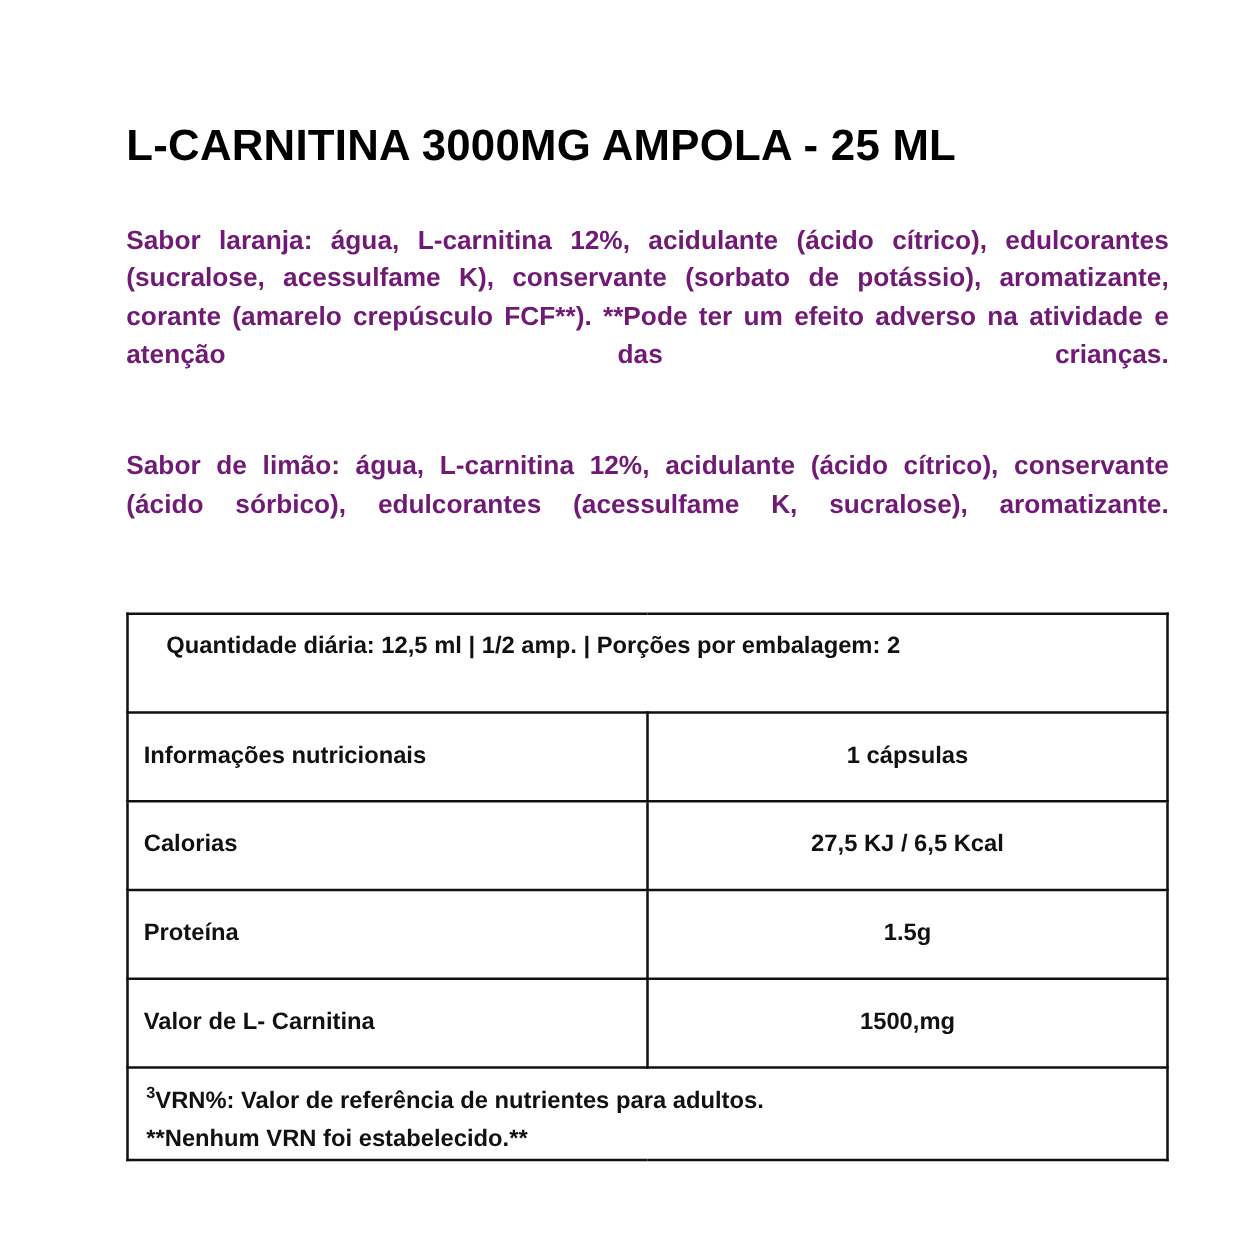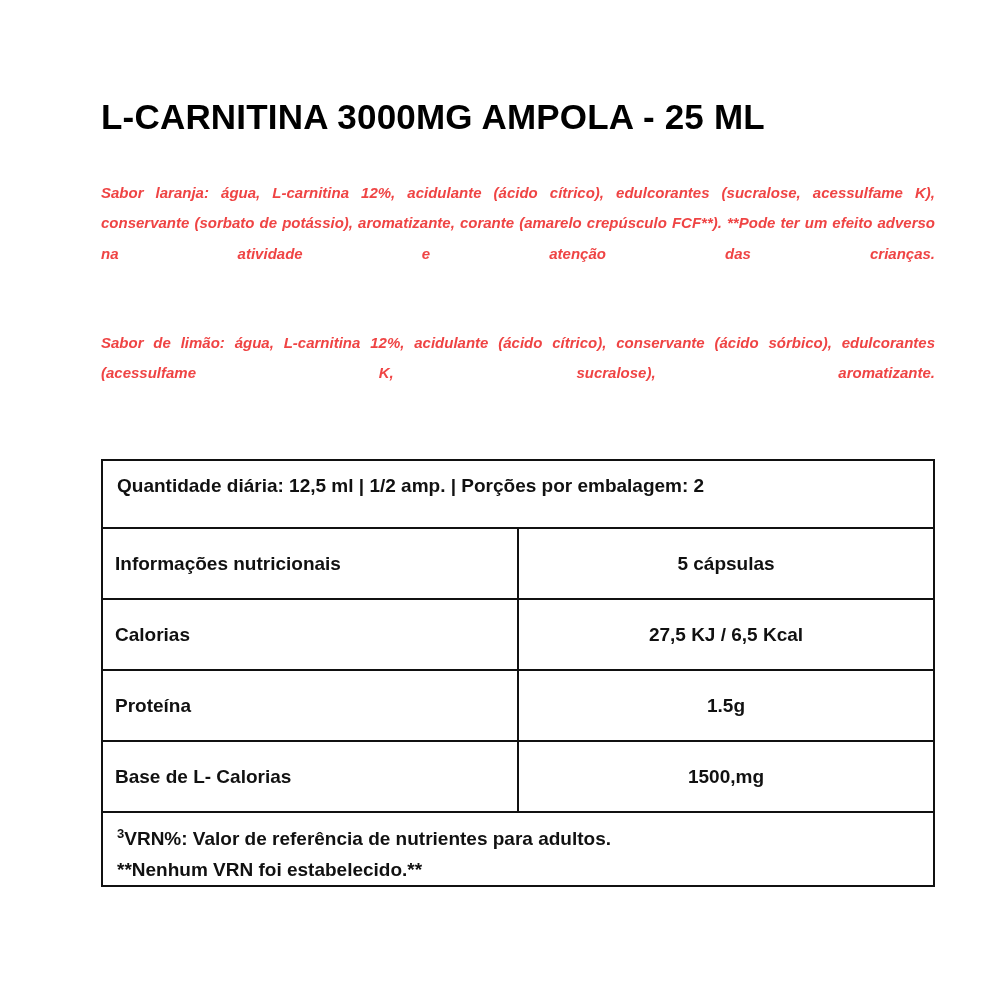--- a/index.html
+++ b/index.html
@@ -37,27 +37,26 @@
     font-weight: 700;
     letter-spacing: 0.2px;
     line-height: 1.1;
     color: #000000;
     white-space: nowrap;
   }
 
   
   .para {
     margin: 0;
-    font-size: 15px;
+    font-size: 21px;
     font-weight: 700;
     line-height: 30.5px;
     text-align: justify;
     text-justify: inter-word;
-    color: #ef4444;
-    font-style: italic;
+    color: #701a75;
   }
   .para-1 { margin-top: 41px; }
   .para-2 { margin-top: 28px; }
   .para::after {
     content: "";
     display: inline-block;
     width: 100%;
   }
 
   
@@ -69,22 +68,22 @@
   }
   .nutrition-table td {
     border: 2px solid #111111;
     padding: 0 12px;
     vertical-align: middle;
     font-size: 19px;
     font-weight: 600;
     color: #111111;
   }
   .row-header td {
-    height: 68px;
-    padding-left: 14px;
+    height: 79px;
+    padding-left: 30px;
     padding-top: 14px;
     vertical-align: top;
   }
   .row-body td {
     height: 71px;
   }
   .col-label {
     width: 417px;
     text-align: left;
     padding-left: 14px;
@@ -126,35 +125,35 @@
     <p class="para para-2">Sabor de limão: água, L-carnitina 12%, acidulante (ácido cítrico), conservante (ácido sórbico), edulcorantes (acessulfame K, sucralose), aromatizante.</p>
 
     <table class="nutrition-table">
       <tbody>
         <tr class="row-header">
           <td colspan="2">Quantidade diária: 12,5 ml | 1/2 amp. | Porções por embalagem: 2</td>
         </tr>
 
         <tr class="row-body">
           <td class="col-label">Informações nutricionais</td>
-          <td class="col-value">5 cápsulas</td>
+          <td class="col-value">1 cápsulas</td>
         </tr>
 
         <tr class="row-body">
           <td class="col-label">Calorias</td>
           <td class="col-value">27,5 KJ / 6,5 Kcal</td>
         </tr>
 
         <tr class="row-body">
           <td class="col-label">Proteína</td>
           <td class="col-value">1.5g</td>
         </tr>
 
         <tr class="row-body">
-          <td class="col-label">Base de L- Calorias</td>
+          <td class="col-label">Valor de L- Carnitina</td>
           <td class="col-value">1500,mg</td>
         </tr>
 
         <tr class="row-footer">
           <td colspan="2">
             <span class="footer-line"><span class="sup">3</span><span>VRN%: Valor de referência de nutrientes para adultos.</span></span>
             <span class="footer-line">**Nenhum VRN foi estabelecido.**</span>
           </td>
         </tr>
       </tbody>

